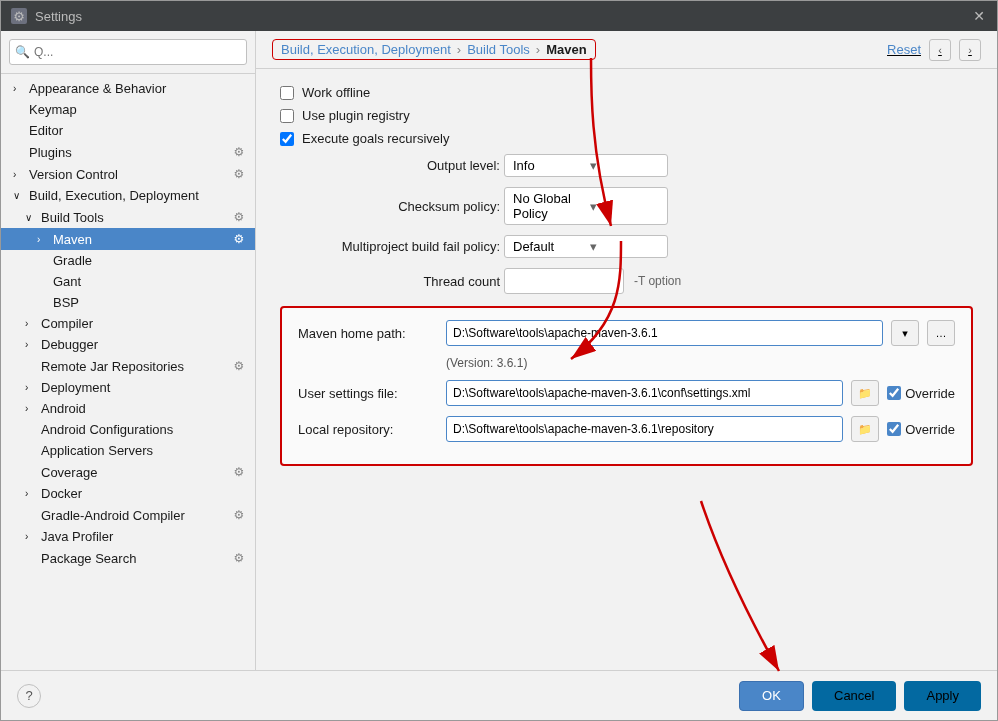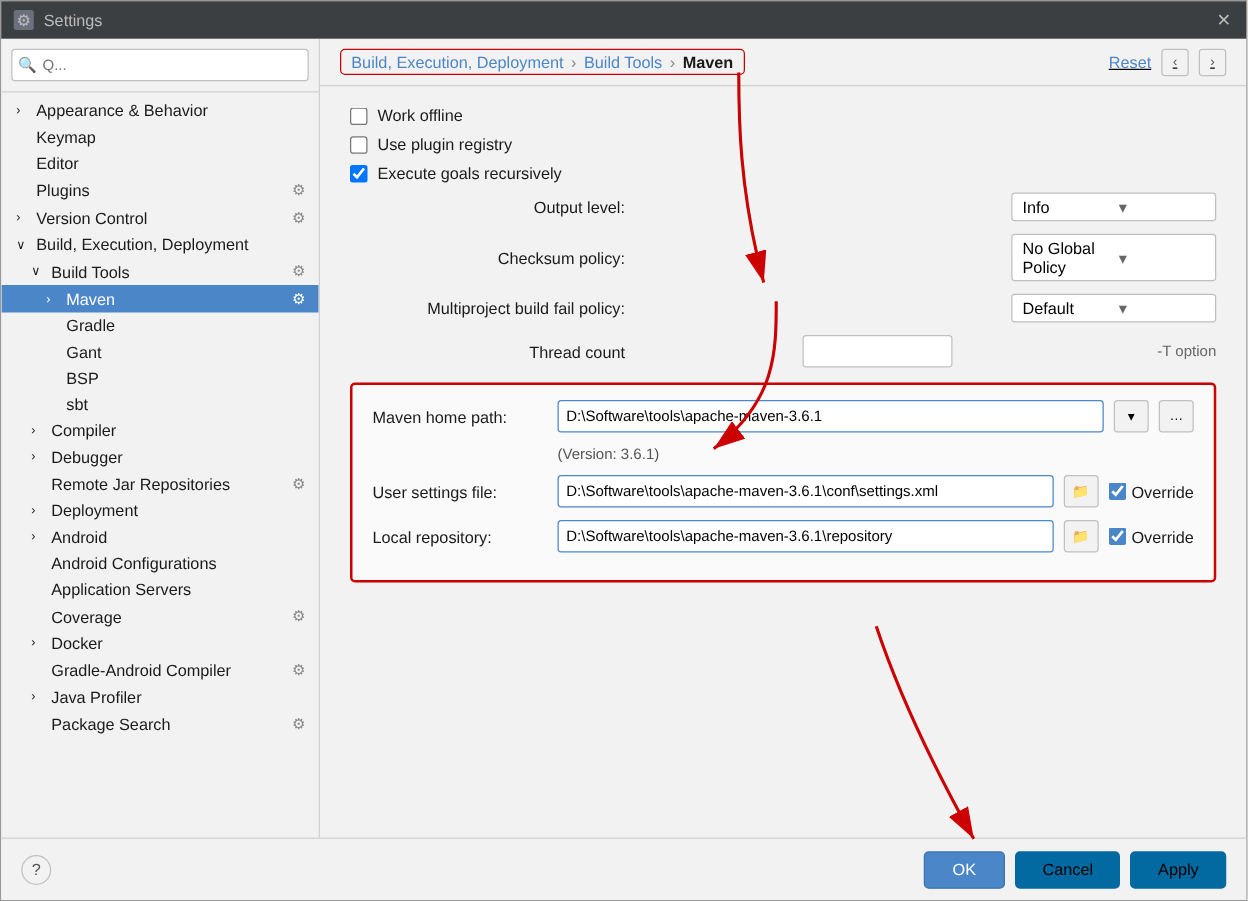--- a/index.html
+++ b/index.html
@@ -212,21 +212,20 @@
       font-size: 13px;
       color: #1a1a1a;
       cursor: pointer;
     }
     
     .form-row {
       display: flex;
       align-items: center;
       margin-bottom: 10px;
       gap: 4px;
-      justify-content: space-between;
     }
     
     .form-label {
       width: 220px;
       font-size: 13px;
       color: #1a1a1a;
       text-align: right;
       flex-shrink: 0;
     }
     
@@ -258,21 +257,21 @@
       height: 26px;
       width: 120px;
       padding: 0 6px;
       font-size: 13px;
       background: white;
     }
     
     .t-option-label {
       font-size: 12px;
       color: #666;
-      margin-left: 21px;
+      margin-left: 6px;
     }
     
     .maven-box {
       border: 2px solid #cc0000;
       border-radius: 4px;
       padding: 12px 16px;
       margin-top: 12px;
       background: #fafafa;
     }
     
@@ -491,24 +490,20 @@
         <div class="nav-item indent2">
           <span class="nav-arrow"></span>
           <span>Gant</span>
         </div>
 
         <div class="nav-item indent2">
           <span class="nav-arrow"></span>
           <span>BSP</span>
         </div>
 
-        <div class="nav-item indent2">
-          <span class="nav-arrow"></span>
-          <span>sbt</span>
-        </div>
 
         <div class="nav-item indent1">
           <span class="nav-arrow">›</span>
           <span>Compiler</span>
         </div>
 
         <div class="nav-item indent1">
           <span class="nav-arrow">›</span>
           <span>Debugger</span>
         </div>

